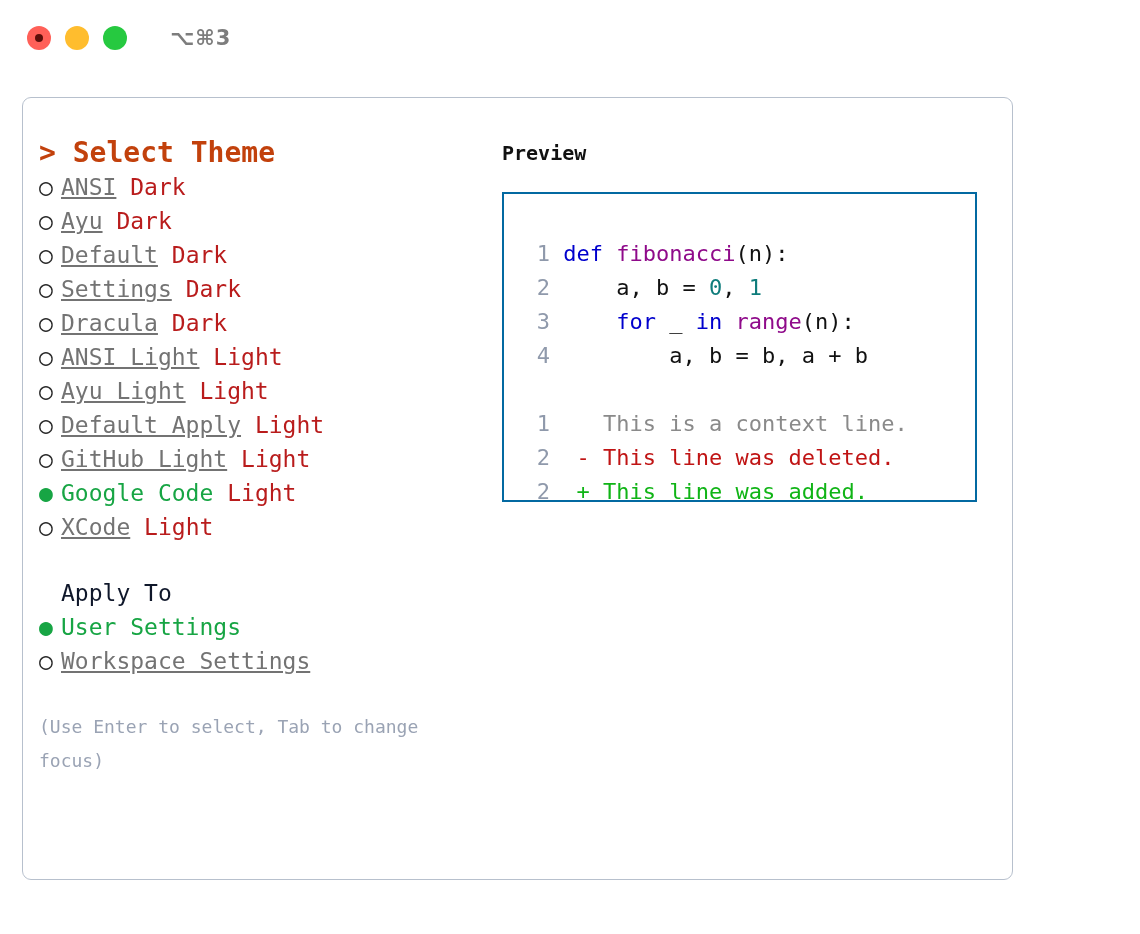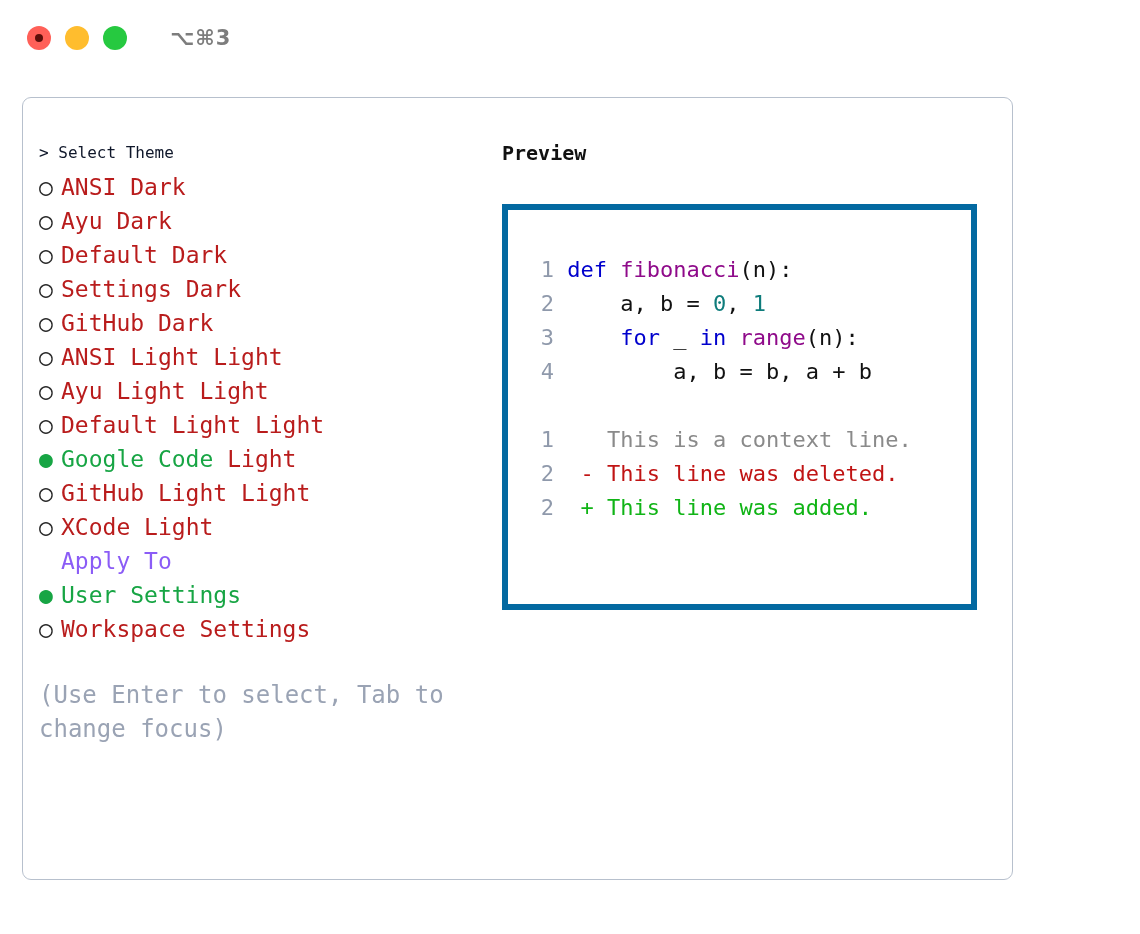--- a/index.html
+++ b/index.html
@@ -98,56 +98,57 @@
   .left-col {
     position: absolute;
     left: 16px;
     top: 38px;
     width: 440px;
   }
   .mono {
     font-family: "DejaVu Sans Mono", monospace;
   }
   .list-header {
-    font-size: 16px;
-    line-height: 34px;
-    font-weight: normal;
-    color: #0f172a;
+    font-size: 28px;
+    line-height: 34px;
+    font-weight: bold;
+    color: #c2410c;
     letter-spacing: 0px;
     white-space: pre;
   }
   .theme-row {
     font-size: 23px;
     line-height: 34px;
     color: #1c1c1c;
     white-space: pre;
     letter-spacing: 0px;
   }
   .marker {
     display: inline-block;
     width: 22px;
   }
   .marker.sel { color: #17a544; }
   .marker.unsel { color: #2b2b2b; }
   .theme-name.sel { color: #17a544; }
-  .theme-name.unsel { color: #b91c1c; }
+  .theme-name.unsel { color: #737373; text-decoration: underline; }
   .theme-cat {
     color: #b91c1c;
   }
 
   .apply-header {
     font-size: 23px;
     line-height: 34px;
-    color: #8b5cf6;
+    color: #0f172a;
     white-space: pre;
     padding-left: 22px;
+    margin-top: 32px;
   }
   .hint {
     margin-top: 32px;
-    font-size: 24px;
+    font-size: 18px;
     line-height: 34px;
     color: #9aa3b4;
     width: 410px;
     white-space: pre-wrap;
   }
 
   
   .right-col {
     position: absolute;
     left: 479px;
@@ -155,24 +156,24 @@
     width: 500px;
   }
   .preview-title {
     font-size: 20px;
     line-height: 34px;
     font-weight: bold;
     color: #111111;
     white-space: pre;
   }
   .preview-box {
-    margin-top: 34px;
+    margin-top: 22px;
     width: 475px;
-    height: 406px;
-    border: 6px solid #0369a1;
+    height: 310px;
+    border: 2px solid #0369a1;
     box-sizing: border-box;
     background: #ffffff;
     padding: 43px 0 0 20px;
   }
   .code-line {
     font-size: 22px;
     line-height: 34px;
     white-space: pre;
     color: #111111;
   }
@@ -208,26 +209,26 @@
 
     <div class="panel">
 
       <div class="left-col">
         <div class="list-header mono">&gt; Select Theme</div>
         <div id="theme-list">
             <div class="theme-row mono"><span class="marker unsel">○</span><span class="theme-name unsel">ANSI</span><span> </span><span class="theme-cat">Dark</span></div>
             <div class="theme-row mono"><span class="marker unsel">○</span><span class="theme-name unsel">Ayu</span><span> </span><span class="theme-cat">Dark</span></div>
             <div class="theme-row mono"><span class="marker unsel">○</span><span class="theme-name unsel">Default</span><span> </span><span class="theme-cat">Dark</span></div>
             <div class="theme-row mono"><span class="marker unsel">○</span><span class="theme-name unsel">Settings</span><span> </span><span class="theme-cat">Dark</span></div>
-            <div class="theme-row mono"><span class="marker unsel">○</span><span class="theme-name unsel">GitHub</span><span> </span><span class="theme-cat">Dark</span></div>
+            <div class="theme-row mono"><span class="marker unsel">○</span><span class="theme-name unsel">Dracula</span><span> </span><span class="theme-cat">Dark</span></div>
             <div class="theme-row mono"><span class="marker unsel">○</span><span class="theme-name unsel">ANSI Light</span><span> </span><span class="theme-cat">Light</span></div>
             <div class="theme-row mono"><span class="marker unsel">○</span><span class="theme-name unsel">Ayu Light</span><span> </span><span class="theme-cat">Light</span></div>
-            <div class="theme-row mono"><span class="marker unsel">○</span><span class="theme-name unsel">Default Light</span><span> </span><span class="theme-cat">Light</span></div>
+            <div class="theme-row mono"><span class="marker unsel">○</span><span class="theme-name unsel">Default Apply</span><span> </span><span class="theme-cat">Light</span></div>
+            <div class="theme-row mono"><span class="marker unsel">○</span><span class="theme-name unsel">GitHub Light</span><span> </span><span class="theme-cat">Light</span></div>
             <div class="theme-row mono"><span class="marker sel">●</span><span class="theme-name sel">Google Code</span><span> </span><span class="theme-cat">Light</span></div>
-            <div class="theme-row mono"><span class="marker unsel">○</span><span class="theme-name unsel">GitHub Light</span><span> </span><span class="theme-cat">Light</span></div>
             <div class="theme-row mono"><span class="marker unsel">○</span><span class="theme-name unsel">XCode</span><span> </span><span class="theme-cat">Light</span></div>
           </div>
 
         <div class="apply-header mono">Apply To</div>
         <div id="apply-list">
             <div class="theme-row mono"><span class="marker sel">●</span><span class="theme-name sel">User Settings</span></div>
             <div class="theme-row mono"><span class="marker unsel">○</span><span class="theme-name unsel">Workspace Settings</span></div>
           </div>
 
         <div class="hint mono">(Use Enter to select, Tab to change focus)</div>

